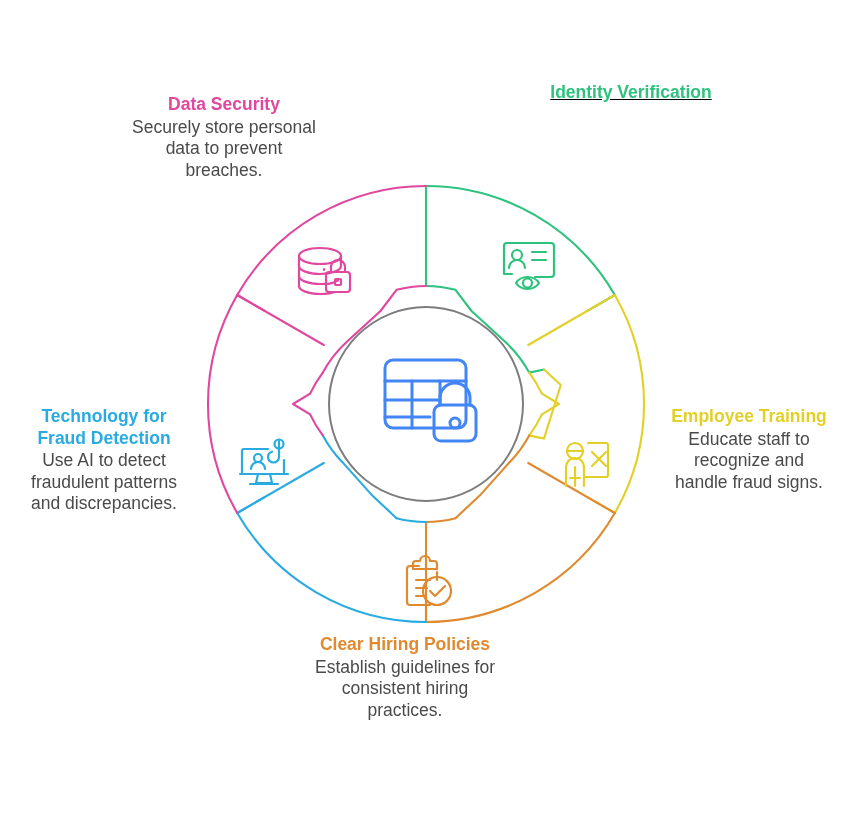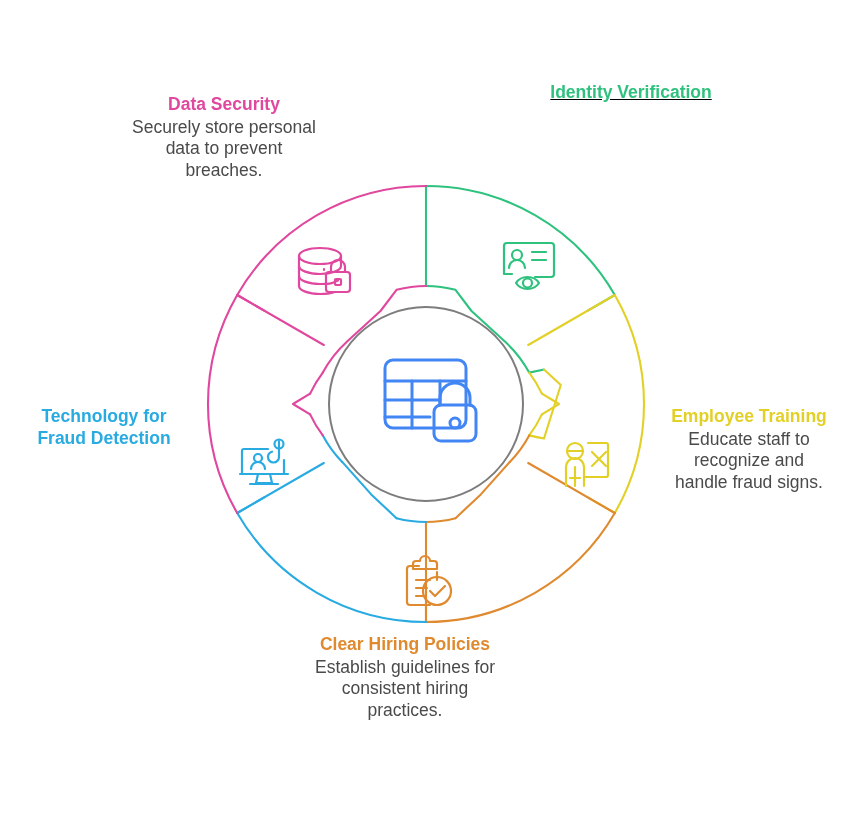--- a/index.html
+++ b/index.html
@@ -205,15 +205,16 @@
     <span class="label-desc">Educate staff to recognize and handle fraud signs.</span>
   </div>
 
   <div class="label-block" id="cb-hiring">
     <span class="label-title" style="color:#e08a30">Clear Hiring Policies</span>
     <span class="label-desc">Establish guidelines for consistent hiring practices.</span>
   </div>
 
   <div class="label-block" id="cb-technology">
     <span class="label-title" style="color:#29abe2">Technology for Fraud Detection</span>
+    <span class="label-desc">Use AI to detect fraudulent patterns and discrepancies.</span>
   </div>
 
 </div>
 
 </body></html>

